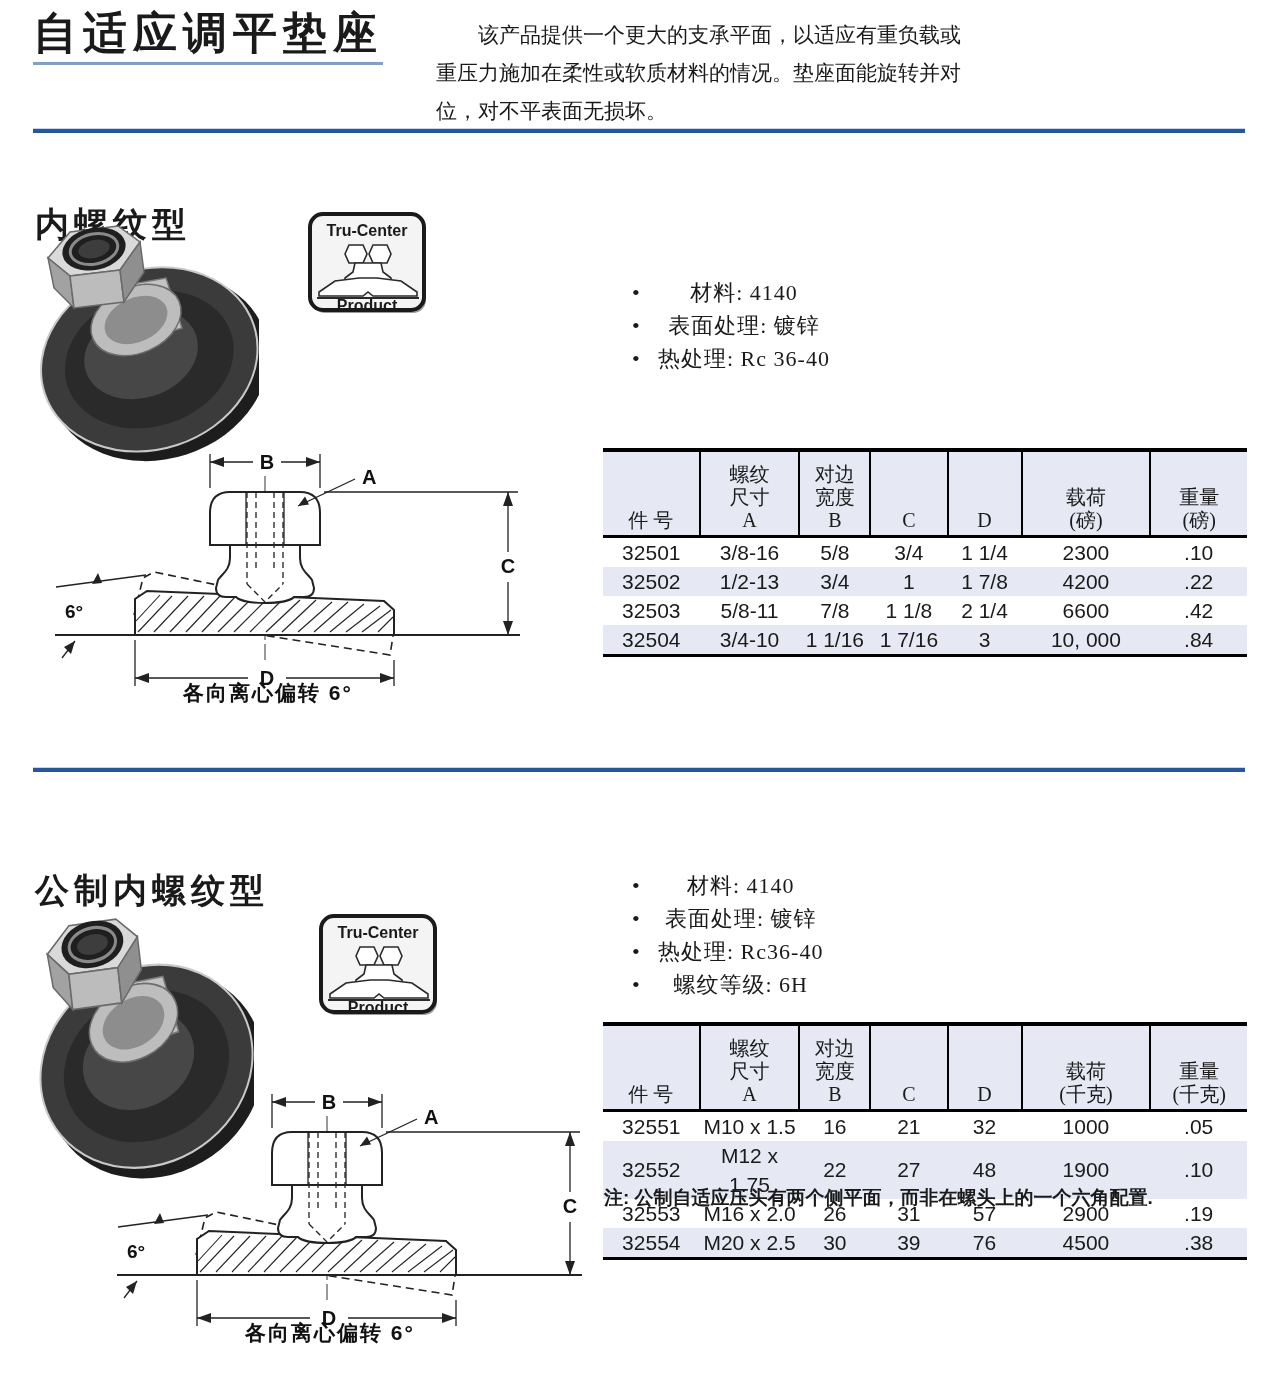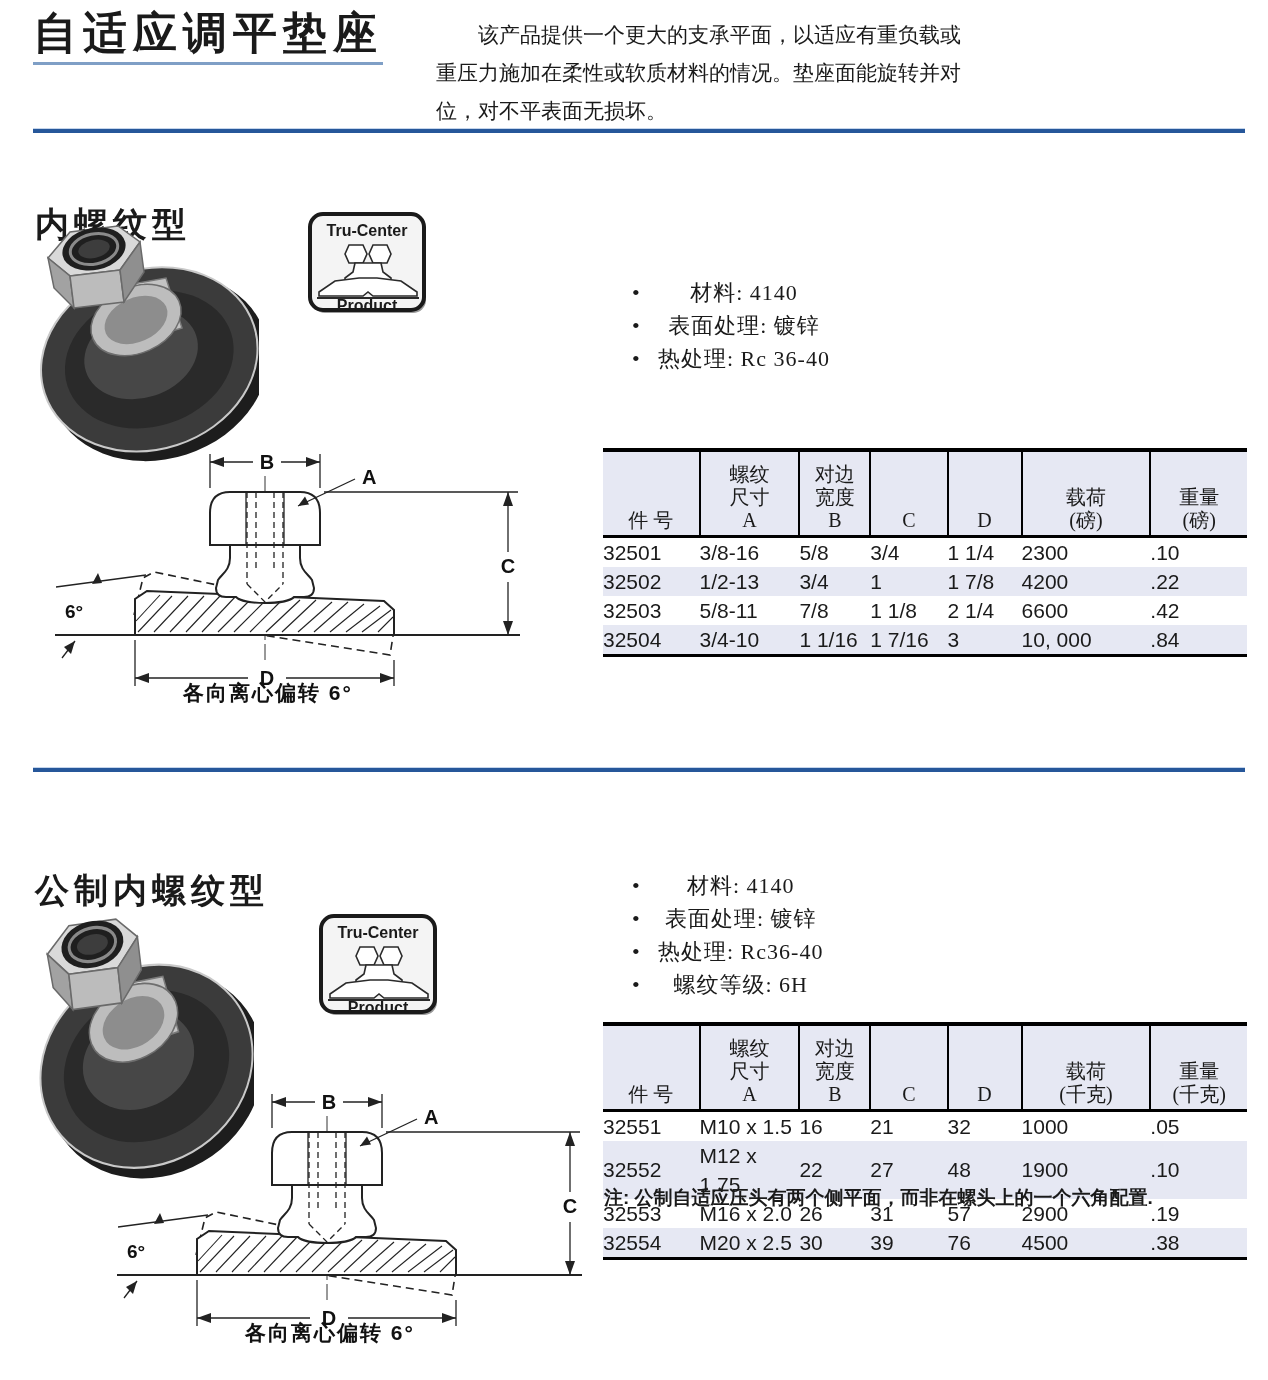--- a/index.html
+++ b/index.html
@@ -62,21 +62,21 @@
   .spec-table thead th{
     background:#e6e8f3;
     border-top:4px solid #000;border-bottom:3px solid #000;
     vertical-align:bottom;text-align:center;
     font:20px/23px "Liberation Serif","DejaVu Serif",serif;font-weight:normal;
     height:86px;box-sizing:border-box;padding:6px 2px 3px 2px;
   }
   .spec-table thead th + th{border-left:2px solid #000;}
   .hl{white-space:pre-line;}
   .spec-table tbody td{
-    padding:0;height:29px;
+    text-align:center;padding:0;height:29px;
     font:21px/29px "Liberation Sans","DejaVu Sans",sans-serif;
   }
   .spec-table tbody tr:nth-child(even) td{background:#e6e8f3;}
 
   .metric-note{
     left:604px;top:1185px;width:660px;
     font:bold 19px/26px "Liberation Sans","DejaVu Sans",sans-serif;
     white-space:nowrap;
   }
 

